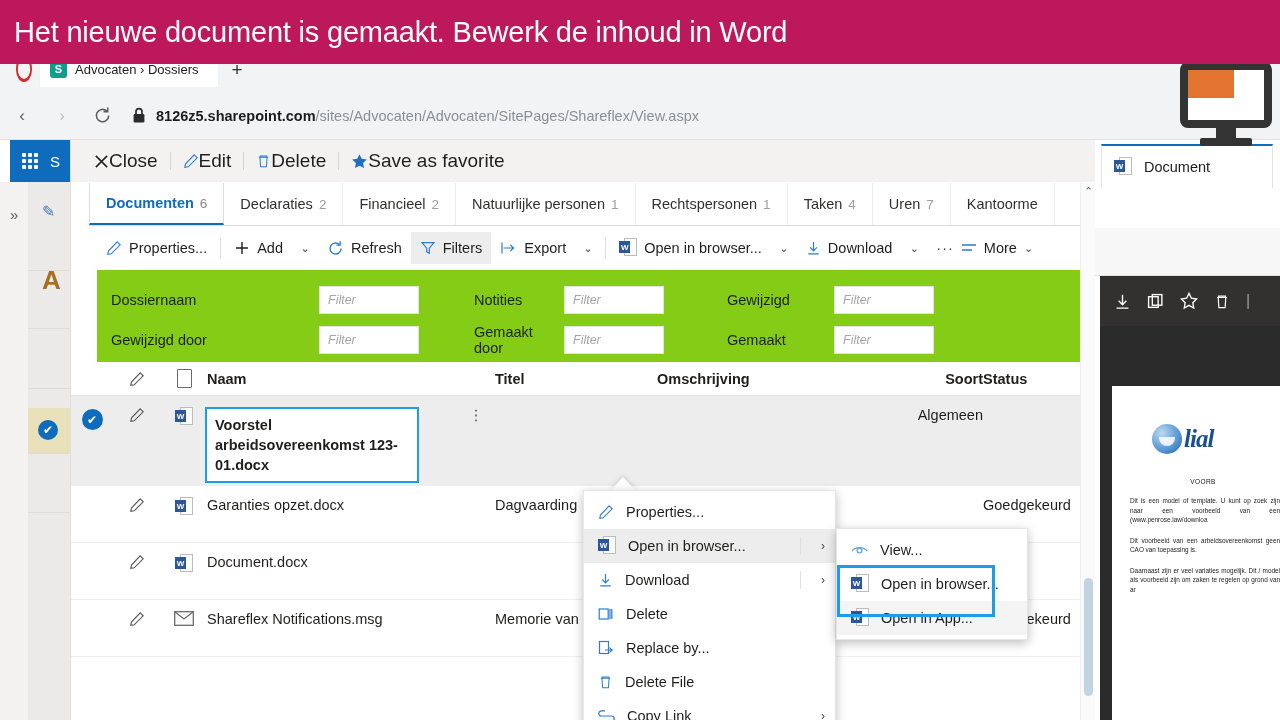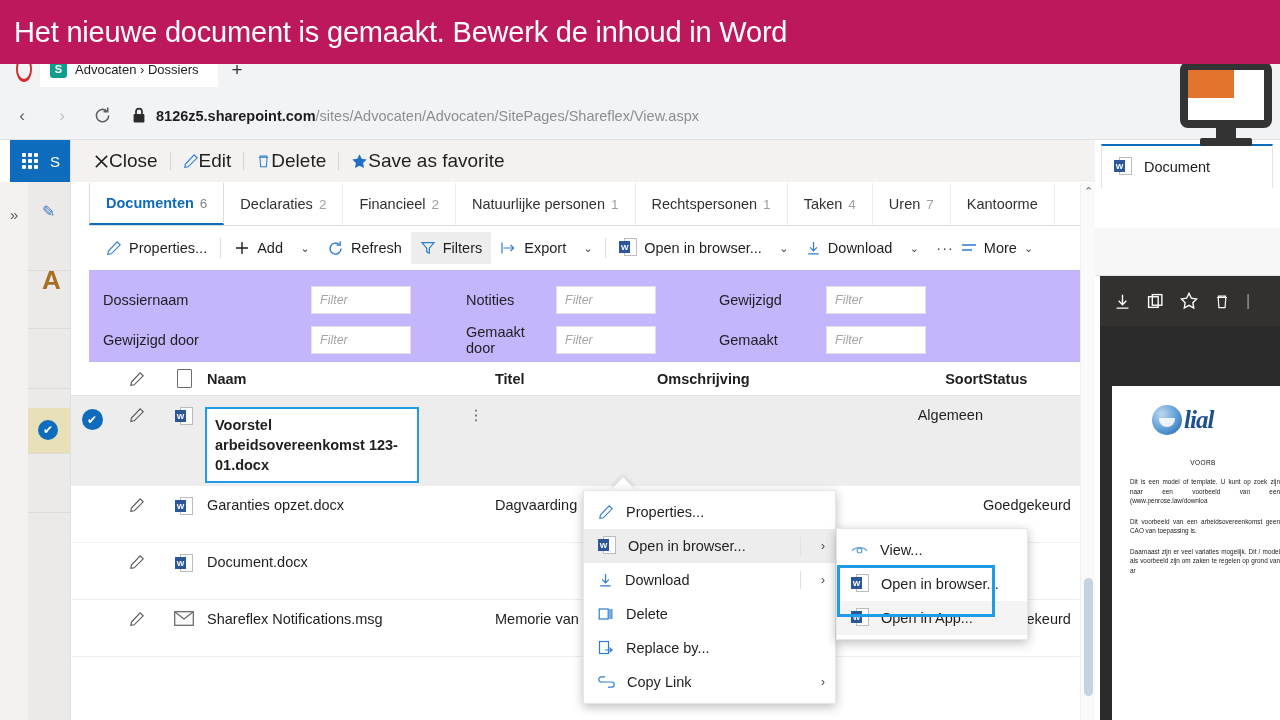--- a/index.html
+++ b/index.html
@@ -143,22 +143,22 @@
   .tb.active { background:#ededed; }
   .tb .chev { color:#444; font-size:11px; }
   .tb-chev {
     width:26px; height:32px; display:flex; align-items:center; justify-content:center;
     font-size:11px; color:#444;
   }
   .tb-sep { width:1px; height:20px; background:#e0dedc; margin:0 4px; }
 
   
   .filters {
-    position:absolute; left:18px; top:130px; width:1007px; height:118px;
-    background:#c4b5fd; padding:10px 0 0 0;
+    position:absolute; left:26px; top:130px; width:1007px; height:118px;
+    background:#84cc16; padding:10px 0 0 0;
   }
   .frow { display:flex; align-items:center; height:40px; padding-left:14px; }
   .fcell { display:flex; align-items:center; }
   .flabel { font-size:14.5px; color:#201f1e; }
   .finput {
     height:28px; background:#fff; border:1px solid #e3e1df;
     font-size:12.5px; color:#a6a6a6; font-style:italic;
     display:flex; align-items:center; padding-left:8px;
   }
 
@@ -212,21 +212,21 @@
     display:flex; align-items:center; gap:12px; padding-left:12px; font-size:14.5px; color:#222;
   }
   .pv-toolbar {
     position:absolute; left:5px; top:136px; width:180px; height:50px;
     background:#323130; display:flex; align-items:center; gap:16px; padding-left:14px;
   }
   .pv-toolbar .ic { color:#fff; display:flex; align-items:center; }
   .pv-body { position:absolute; left:5px; top:186px; width:180px; height:394px; background:#2b2b2b; }
   .pv-doc {
     position:absolute; left:12px; top:60px; width:168px; height:334px;
-    background:#fff; padding:19px 0 0 18px; overflow:hidden;
+    background:#fff; padding:38px 0 0 18px; overflow:hidden;
   }
   .pv-logo { display:flex; align-items:center; gap:2px; margin-left:22px; }
   .pv-logo-ball {
     width:30px; height:30px; border-radius:50%;
     background:radial-gradient(circle at 32% 30%, #bcd7ef 0%, #5b9bd5 55%, #1f5fa8 100%);
     position:relative;
   }
   .pv-logo-ball:after {
     content:""; position:absolute; left:7px; top:13px; width:16px; height:9px;
     background:#ffffff; border-radius:0 0 9px 9px; opacity:.85;
@@ -634,20 +634,26 @@
       <span>Delete</span>
     </div>
     <div class="ctx-item">
       <svg width="16" height="16" viewBox="0 0 16 16">
           <rect x="1.5" y="1.5" width="9" height="12" fill="none" stroke="#2b7cd3" stroke-width="1.2"></rect>
           <path d="M7 10h7 M11.5 7.6L14.2 10l-2.7 2.4" fill="none" stroke="#2b7cd3" stroke-width="1.2"></path>
         </svg>
       <span>Replace by...</span>
     </div>
     <div class="ctx-item">
+      <svg width="15" height="16" viewBox="0 0 16 16">
+          <path d="M3 4h10 M4.5 4V2.6h7V4 M4.2 4l.7 10.2h6.2L11.8 4" fill="none" stroke="#2b7cd3" stroke-width="1.1"></path>
+        </svg>
+      <span>Delete File</span>
+    </div>
+    <div class="ctx-item">
       <svg width="17" height="14" viewBox="0 0 17 14">
           <path d="M7 7H3.4a2.6 2.6 0 0 1 0-5.2H7 M10 7h3.6a2.6 2.6 0 0 1 0 5.2H10 M5 7h7" fill="none" stroke="#2b7cd3" stroke-width="1.2"></path>
         </svg>
       <span>Copy Link</span>
       <span class="sub-arrow">›</span>
     </div>
   </div>
 
   <div class="submenu">
     <div class="sub-item">

